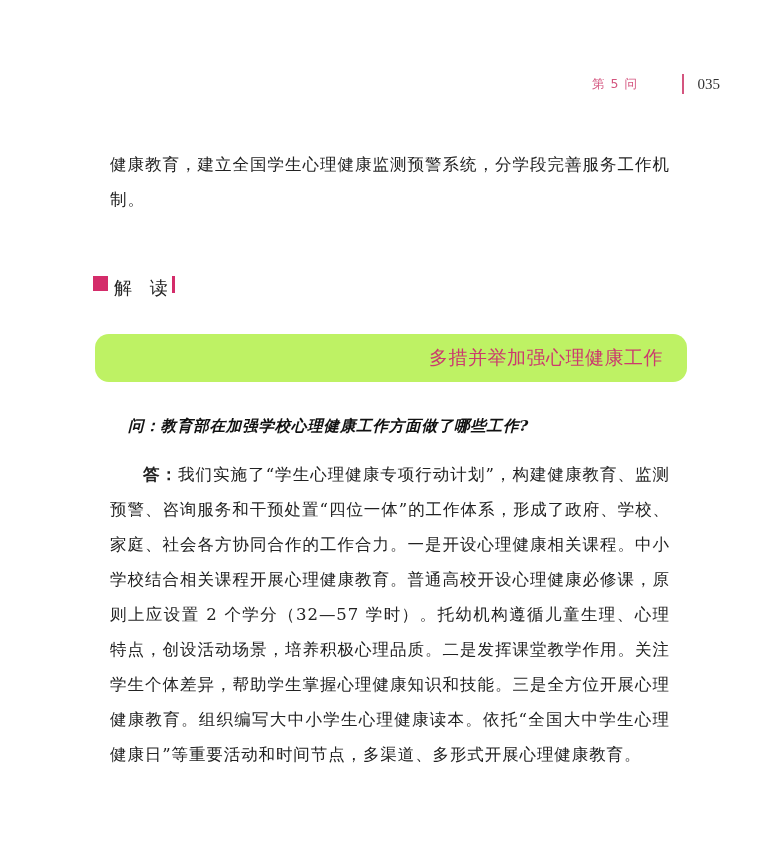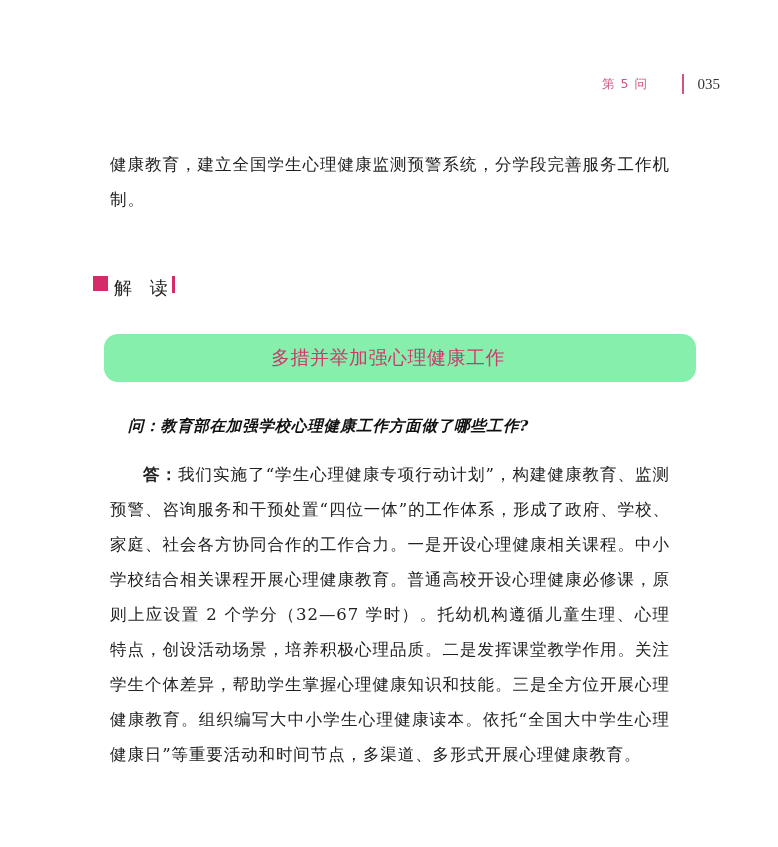--- a/index.html
+++ b/index.html
@@ -21,21 +21,21 @@
       right: 58px;
       height: 24px;
       display: flex;
       align-items: center;
       font-family: "DejaVu Sans", "Liberation Sans", sans-serif;
       font-size: 12.5px;
       color: #333333;
     }
     .page-header .chapter {
       color: #d4557f;
-      margin-right: 16px;
+      margin-right: 26px;
       letter-spacing: 1px;
     }
     .page-header .title {
       color: #333333;
       letter-spacing: 0.6px;
     }
     .page-header .divider {
       width: 1.5px;
       height: 20px;
       background: #d4557f;
@@ -84,28 +84,28 @@
     .section-label .bar {
       width: 3px;
       height: 17px;
       background: #d42c6a;
       margin-left: -2px;
     }
 
     .banner {
       position: absolute;
       top: 334px;
-      left: 104px;
+      left: 95px;
       width: 592px;
       height: 48px;
-      background: #86efac;
+      background: #bef264;
       border-radius: 14px;
       display: flex;
       align-items: center;
-      justify-content: center;
+      justify-content: flex-end;
       font-family: "DejaVu Sans", "Liberation Sans", sans-serif;
       font-size: 19px;
       color: #cc3a6e;
       letter-spacing: 0.5px;
     }
     .banner .gap {
       display: inline-block;
       width: 24px;
     }
 
@@ -144,14 +144,14 @@
 </div>
 
 <div class="banner">
   <span>多措并举加强心理健康工作</span>
   <span class="gap"></span>
 </div>
 
 <div class="question">问：教育部在加强学校心理健康工作方面做了哪些工作?</div>
 
 <div class="body-text answer" style="top:441px;">
-  <p class="indent"><span class="lead">答：</span><span>我们实施了“学生心理健康专项行动计划”，构建健康教育、监测预警、咨询服务和干预处置“四位一体”的工作体系，形成了政府、学校、家庭、社会各方协同合作的工作合力。一是开设心理健康相关课程。中小学校结合相关课程开展心理健康教育。普通高校开设心理健康必修课，原则上应设置 2 个学分（32—67 学时）。托幼机构遵循儿童生理、心理特点，创设活动场景，培养积极心理品质。二是发挥课堂教学作用。关注学生个体差异，帮助学生掌握心理健康知识和技能。三是全方位开展心理健康教育。组织编写大中小学生心理健康读本。依托“全国大中学生心理健康日”等重要活动和时间节点，多渠道、多形式开展心理健康教育。</span></p>
+  <p class="indent"><span class="lead">答：</span><span>我们实施了“学生心理健康专项行动计划”，构建健康教育、监测预警、咨询服务和干预处置“四位一体”的工作体系，形成了政府、学校、家庭、社会各方协同合作的工作合力。一是开设心理健康相关课程。中小学校结合相关课程开展心理健康教育。普通高校开设心理健康必修课，原则上应设置 2 个学分（32—57 学时）。托幼机构遵循儿童生理、心理特点，创设活动场景，培养积极心理品质。二是发挥课堂教学作用。关注学生个体差异，帮助学生掌握心理健康知识和技能。三是全方位开展心理健康教育。组织编写大中小学生心理健康读本。依托“全国大中学生心理健康日”等重要活动和时间节点，多渠道、多形式开展心理健康教育。</span></p>
 </div>
 
 </body></html>

